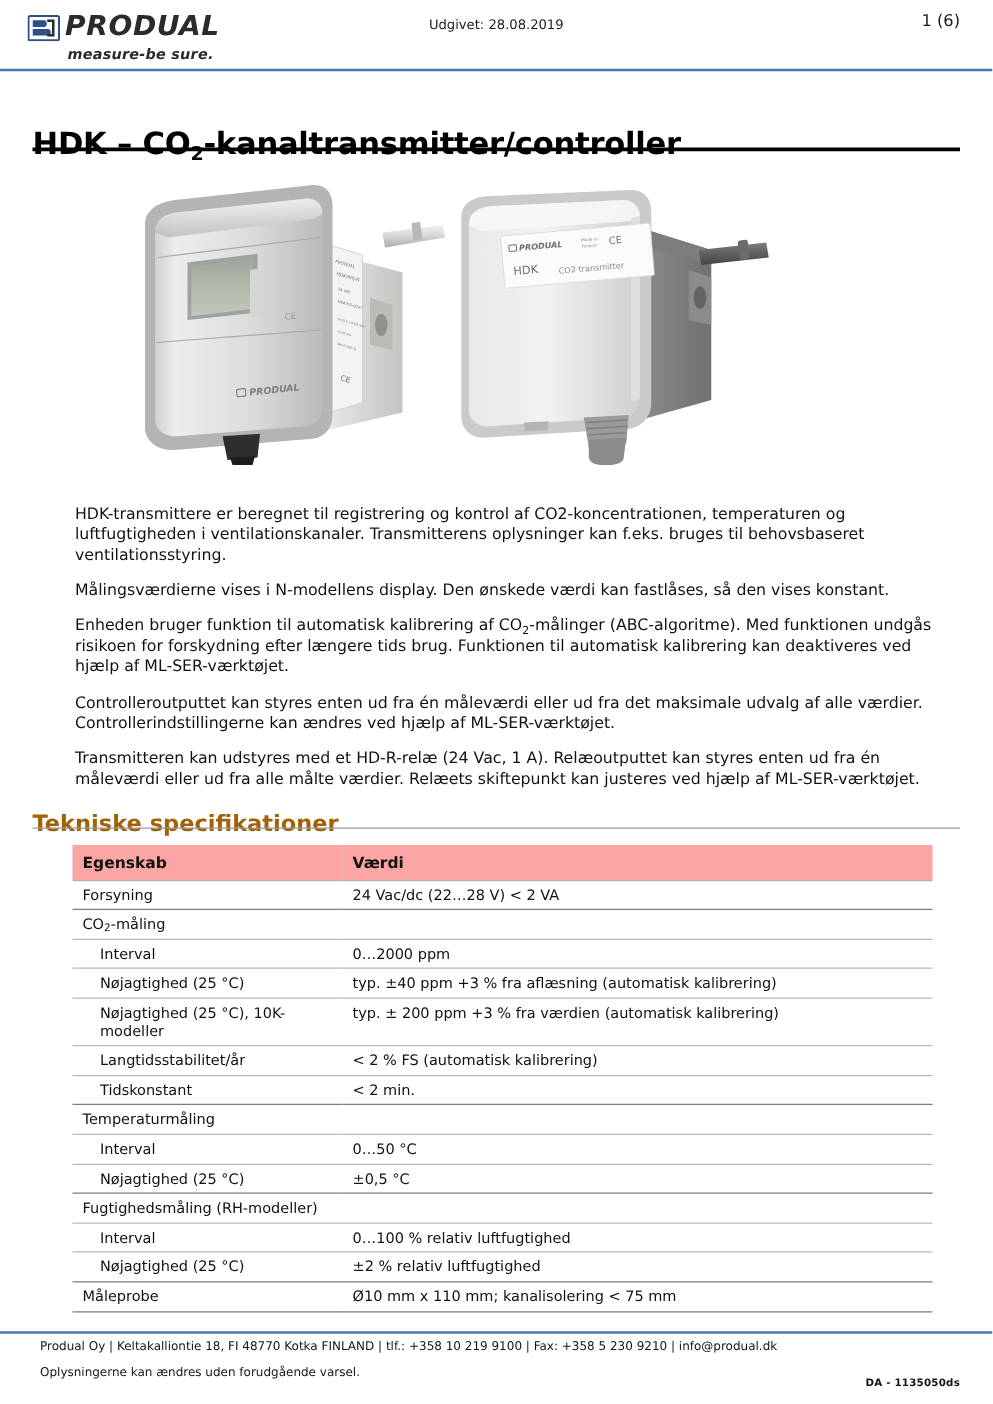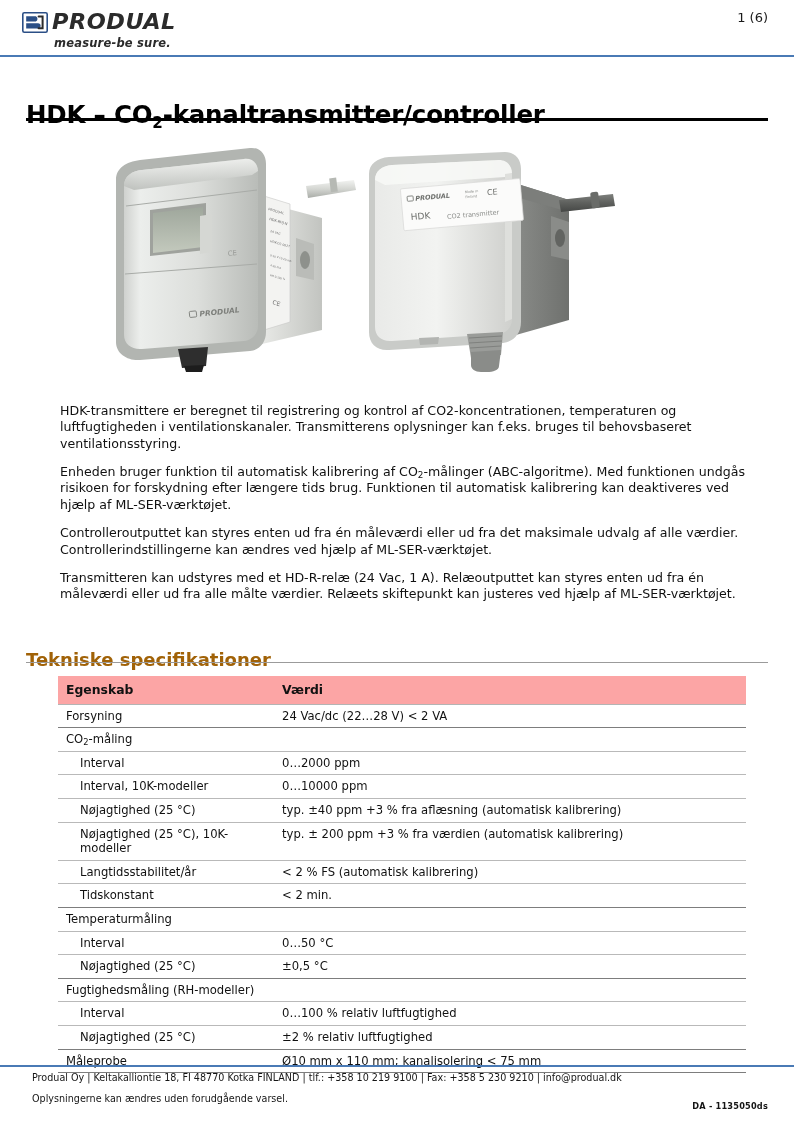--- a/index.html
+++ b/index.html
@@ -266,20 +266,21 @@
             <path d="M4.2 4.2 h9.6 a3 3 0 0 1 0 5.4 h-9.6 z" fill="#2b4f86"></path>
             <path d="M4.2 11.2 h11.8 a2.6 2.6 0 0 1 0 5.2 h-11.8 z" fill="#2b4f86"></path>
             <path d="M16.6 3.6 h5.0 v13.6 h-5.0 a1 1 0 0 1 0-2 h3.0 v-9.6 h-3.0 a1 1 0 0 1 0-2 z" fill="#2b2b2b"></path>
           </svg>
         </span>
         <span class="logo-word">PRODUAL</span>
       </div>
       <div class="logo-tag">measure-be sure.</div>
     </div>
 
+    <div class="header-date">Udgivet: 28.08.2019</div>
     <div class="header-page">1 (6)</div>
   </div>
 
   <div class="rule-blue top"></div>
 
   <h1 class="doc-title"><span>HDK – CO</span><sub>2</sub><span>-kanaltransmitter/controller</span></h1>
   <div class="title-rule"></div>
 
   <div class="product-images">
 
@@ -410,20 +411,21 @@
         <path d="M114 191 L147 189" stroke="#7f817e" stroke-width="1.2"></path>
         <path d="M115 196 L146 194" stroke="#7f817e" stroke-width="1.2"></path>
 
         <path d="M64 186 L84 185 L83 192 L65 193 Z" fill="#b3b5b2"></path>
       </svg>
     </div>
   </div>
 
   <div class="body-copy">
     <p>HDK-transmittere er beregnet til registrering og kontrol af CO2-koncentrationen, temperaturen og luftfugtigheden i ventilationskanaler. Transmitterens oplysninger kan f.eks. bruges til behovsbaseret ventilationsstyring.</p>
+    <p>Målingsværdierne vises i N-modellens display. Den ønskede værdi kan fastlåses, så den vises konstant.</p>
     <p><span>Enheden bruger funktion til automatisk kalibrering af CO</span><sub>2</sub><span>-målinger (ABC-algoritme). Med funktionen undgås risikoen for forskydning efter længere tids brug. Funktionen til automatisk kalibrering kan deaktiveres ved hjælp af ML-SER-værktøjet.</span></p>
     <p>Controlleroutputtet kan styres enten ud fra én måleværdi eller ud fra det maksimale udvalg af alle værdier. Controllerindstillingerne kan ændres ved hjælp af ML-SER-værktøjet.</p>
     <p>Transmitteren kan udstyres med et HD-R-relæ (24 Vac, 1 A). Relæoutputtet kan styres enten ud fra én måleværdi eller ud fra alle målte værdier. Relæets skiftepunkt kan justeres ved hjælp af ML-SER-værktøjet.</p>
   </div>
 
   <h2 class="section-heading">Tekniske specifikationer</h2>
   <div class="section-rule"></div>
 
   <div class="spec-table-wrap">
     <table class="spec">
@@ -444,24 +446,20 @@
           </tr>
           <tr class="grp">
             <td class="k"><span>CO</span><sub>2</sub><span>-måling</span></td>
             <td class="v"></td>
           </tr>
           <tr class="sub">
             <td class="k">Interval</td>
             <td class="v">0…2000 ppm</td>
           </tr>
           <tr class="sub">
-            <td class="k">Interval, 10K-modeller</td>
-            <td class="v">0…10000 ppm</td>
-          </tr>
-          <tr class="sub">
             <td class="k">Nøjagtighed (25 °C)</td>
             <td class="v">typ. ±40 ppm +3 % fra aflæsning (automatisk kalibrering)</td>
           </tr>
           <tr class="sub">
             <td class="k">Nøjagtighed (25 °C), 10K-modeller</td>
             <td class="v">typ. ± 200 ppm +3 % fra værdien (automatisk kalibrering)</td>
           </tr>
           <tr class="sub">
             <td class="k">Langtidsstabilitet/år</td>
             <td class="v">&lt; 2 % FS (automatisk kalibrering)</td>

